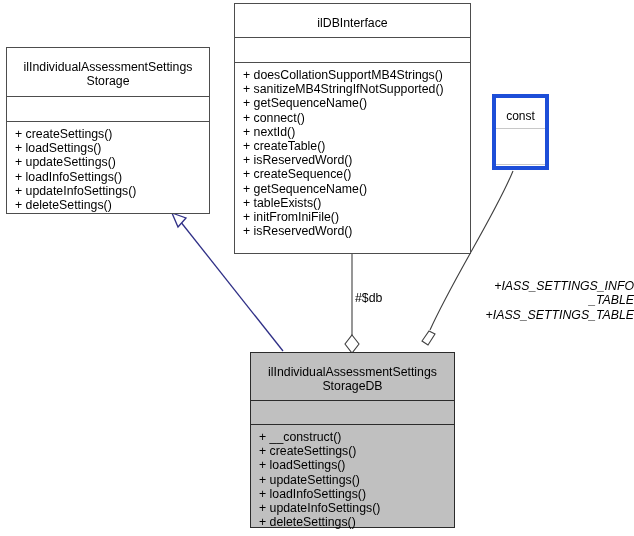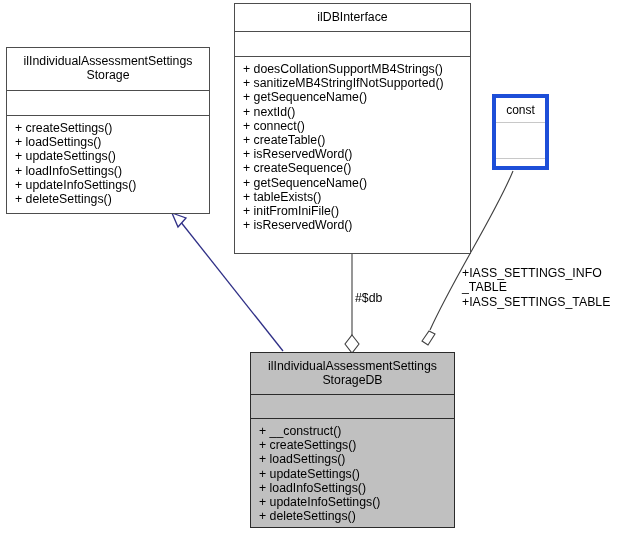--- a/index.html
+++ b/index.html
@@ -44,20 +44,21 @@
   }
   .node.light {
     border: 4px solid #1d4ed8;
   }
   .node .title {
     text-align: center;
     padding: 4px 4px 5px 4px;
     box-sizing: border-box;
     border-bottom: 1px solid #4d4d4d;
     white-space: pre-line;
+    margin-top: 6px;
   }
   .node.filled .title { border-bottom: 1px solid #2b2b2b; }
   .node.light .title { border-bottom: 1px solid #c8c8c8; }
 
   .node .attrs {
     box-sizing: border-box;
     border-bottom: 1px solid #4d4d4d;
     min-height: 24px;
   }
   .node.filled .attrs { border-bottom: 1px solid #2b2b2b; }
@@ -100,21 +101,21 @@
   #node-storagedb .attrs { height: 22px; }
 
   .edge-label {
     position: absolute;
     font-size: 12.3px;
     line-height: 14.4px;
     color: #000000;
     white-space: pre-line;
   }
   #label-db { left: 355px; top: 291px; }
-  #label-consts { left: 462px; top: 266px; width: 172px; text-align: left; }
+  #label-consts { left: 462px; top: 279px; width: 172px; text-align: right; font-style: italic; }
 </style>
 </head>
 <body>
 
 <div id="canvas">
 
   <svg class="edges" viewBox="0 0 634 536" xmlns="http://www.w3.org/2000/svg">
 
     <g>
       <line x1="283" y1="351" x2="180" y2="221" stroke="#2f2f86" stroke-width="1.3"></line>
@@ -146,22 +147,22 @@
     </div>
   </div>
 
   <div class="node" id="node-dbinterface">
     <div class="title">ilDBInterface</div>
     <div class="attrs"></div>
     <div class="ops">
       <div class="op">+ doesCollationSupportMB4Strings()</div>
       <div class="op">+ sanitizeMB4StringIfNotSupported()</div>
       <div class="op">+ getSequenceName()</div>
+      <div class="op">+ connect()</div>
       <div class="op">+ nextId()</div>
-      <div class="op">+ connect()</div>
       <div class="op">+ createTable()</div>
       <div class="op">+ isReservedWord()</div>
       <div class="op">+ createSequence()</div>
       <div class="op">+ getSequenceName()</div>
       <div class="op">+ tableExists()</div>
       <div class="op">+ initFromIniFile()</div>
       <div class="op">+ isReservedWord()</div>
     </div>
   </div>
 

